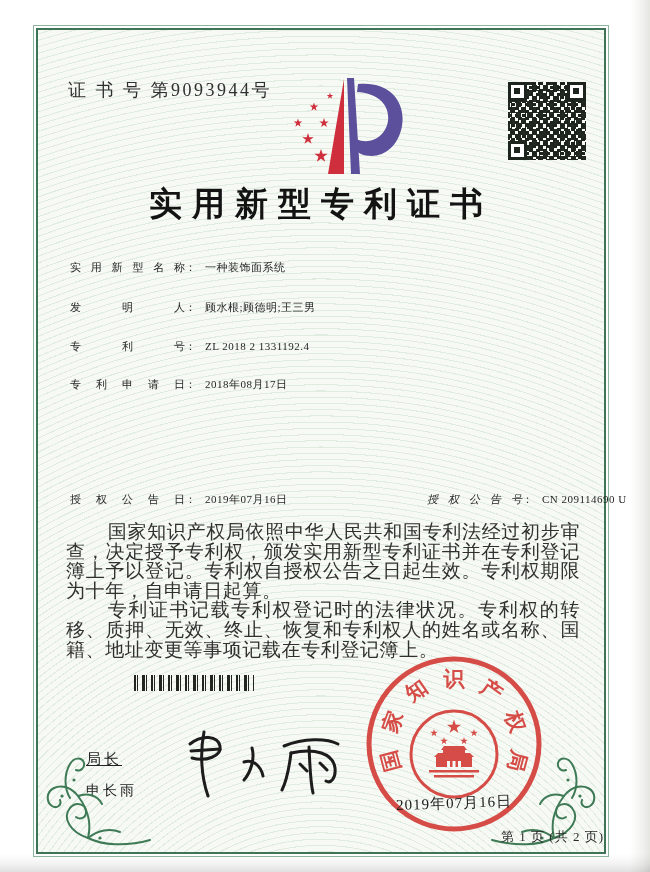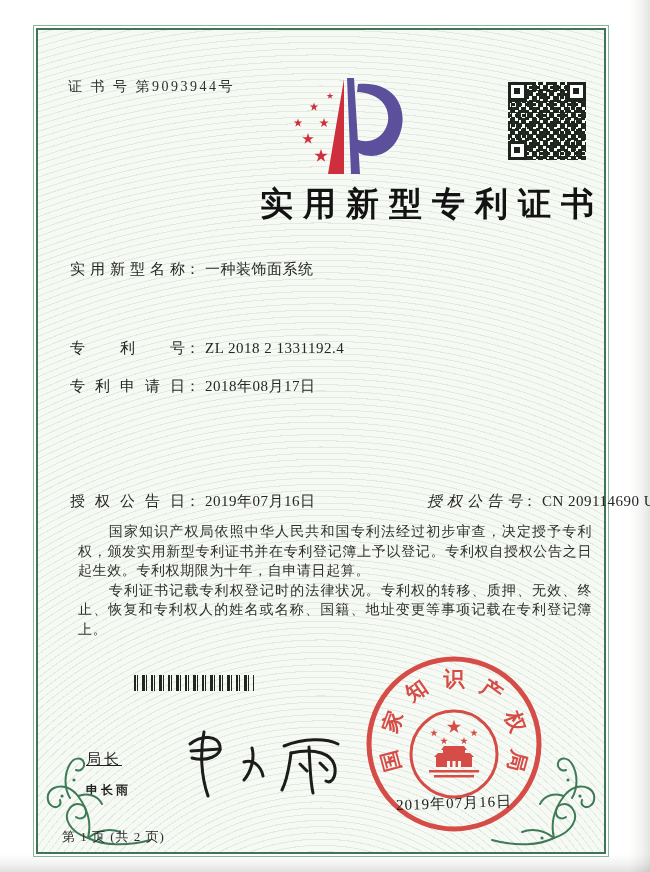--- a/index.html
+++ b/index.html
@@ -11,53 +11,53 @@
       linear-gradient(90deg, #ffffff 0 630px, #f2f2f0 642px, #e4e4e1 650px);
   }
   .paper{
     position:absolute;left:36px;top:28px;width:566px;height:822px;
     border:2px solid #3f7456;
     box-shadow:0 0 0 2px #ffffff, 0 0 0 3px #8cb59b;
     background-color:#f7faf4;
     background-image:repeating-radial-gradient(140% 100% at 50% 125%,
       rgba(122,170,138,0.18) 0 1px, rgba(122,170,138,0) 1px 6px);
   }
-  .cert-no{position:absolute;left:30px;top:48px;font-size:14px;letter-spacing:2.5px;color:#2f2f2f;}
+  .cert-no{position:absolute;left:30px;top:48px;font-size:18px;letter-spacing:2.5px;color:#2f2f2f;}
   .logo{position:absolute;left:246px;top:44px;width:120px;height:112px;}
   .qr{position:absolute;left:470px;top:52px;width:78px;height:78px;background:
       conic-gradient(from 0deg,#1d241d 0 25%,transparent 0 50%,#1d241d 0 75%,transparent 0) 0 0/7px 7px,
       conic-gradient(from 90deg,#222a22 0 25%,transparent 0 50%,#222a22 0 75%,transparent 0) 2px 3px/11px 11px,
       #f8faf5;}
   .finder{position:absolute;width:19px;height:19px;border:3.5px solid #1d241d;background:#fff;box-sizing:border-box;}
   .finder::after{content:"";position:absolute;left:3px;top:3px;width:6px;height:6px;background:#1d241d;}
   .f-tl{left:0;top:0;} .f-tr{right:0;top:0;} .f-bl{left:0;bottom:0;}
-  .title{position:absolute;left:0;top:152px;width:100%;text-align:right;
+  .title{position:absolute;left:0;top:152px;width:100%;text-align:center;
     font-size:33px;font-weight:bold;letter-spacing:10px;color:#131313;}
-  .field-row{position:absolute;left:32px;right:24px;white-space:nowrap;font-size:15px;color:#262626;}
+  .field-row{position:absolute;left:32px;right:24px;white-space:nowrap;font-size:11px;color:#262626;}
   .flabel{display:inline-block;width:115px;text-align:justify;text-align-last:justify;vertical-align:bottom;}
   .flabel.w2{width:95px;font-style:italic;}
   .fcolon{display:inline-block;width:20px;}
   .fvalue{letter-spacing:0.5px;}
   .pair2{position:absolute;left:357px;top:0;}
-  .body-text{position:absolute;left:40px;top:492px;width:514px;font-size:14px;line-height:19.6px;
+  .body-text{position:absolute;left:28px;top:492px;width:514px;font-size:19px;line-height:19.6px;
     color:#30302e;text-align:justify;}
   .body-text p{margin:0;text-indent:2.2em;letter-spacing:0.6px;}
   .barcode{position:absolute;left:96px;top:645px;width:120px;height:16px;background:
     repeating-linear-gradient(90deg,#23251f 0 2px,transparent 2px 3px,#23251f 3px 4px,
       transparent 4px 8px,#23251f 8px 11px,transparent 11px 12px,#23251f 12px 13px,transparent 13px 17px);}
   .seal{position:absolute;left:326px;top:624px;width:180px;height:180px;opacity:0.93;}
   .seal-date{position:absolute;left:358px;top:764px;font-size:15px;letter-spacing:1px;color:#1c1c1c;transform:rotate(-2deg);}
   .director-title{position:absolute;left:48px;top:720px;font-size:15px;letter-spacing:3px;color:#222;text-decoration:underline;}
-  .director-name{position:absolute;left:48px;top:752px;font-size:12px;letter-spacing:3px;color:#222;font-weight:bold;}
+  .director-name{position:absolute;left:48px;top:752px;font-size:14px;letter-spacing:3px;color:#222;}
   .signature{position:absolute;left:130px;top:690px;width:190px;height:88px;}
   .ornament{position:absolute;bottom:4px;width:112px;height:96px;}
   .orn-left{left:2px;}
   .orn-right{right:2px;transform:scaleX(-1);}
-  .footer{position:absolute;left:0;top:798px;width:100%;text-align:left;font-size:13px;
-    letter-spacing:1px;color:#2b2b2b;margin-left:24px;}
+  .footer{position:absolute;left:0;top:798px;width:100%;text-align:right;font-size:13px;
+    letter-spacing:1px;color:#2b2b2b;}
 </style>
 </head>
 <body>
 
 <div class="paper">
 
   <div class="cert-no">证 书 号 第9093944号</div>
 
   <svg class="logo" viewBox="0 0 120 108">
     <defs>
@@ -77,20 +77,23 @@
   <div class="qr">
     <div class="finder f-tl"></div>
     <div class="finder f-tr"></div>
     <div class="finder f-bl"></div>
   </div>
 
   <div class="title">实用新型专利证书</div>
 
   <div class="field-row" style="top:230px">
     <span class="flabel">实用新型名称</span><span class="fcolon">：</span><span class="fvalue">一种装饰面系统</span>
+  </div>
+  <div class="field-row" style="top:270px">
+    <span class="flabel">发明人</span><span class="fcolon">：</span><span class="fvalue">顾水根;顾德明;王三男</span>
   </div>
   <div class="field-row" style="top:309px">
     <span class="flabel">专利号</span><span class="fcolon">：</span><span class="fvalue">ZL 2018 2 1331192.4</span>
   </div>
   <div class="field-row" style="top:347px">
     <span class="flabel">专利申请日</span><span class="fcolon">：</span><span class="fvalue">2018年08月17日</span>
   </div>
   <div class="field-row" style="top:462px">
     <span class="flabel">授权公告日</span><span class="fcolon">：</span><span class="fvalue">2019年07月16日</span>
     <span class="pair2">

